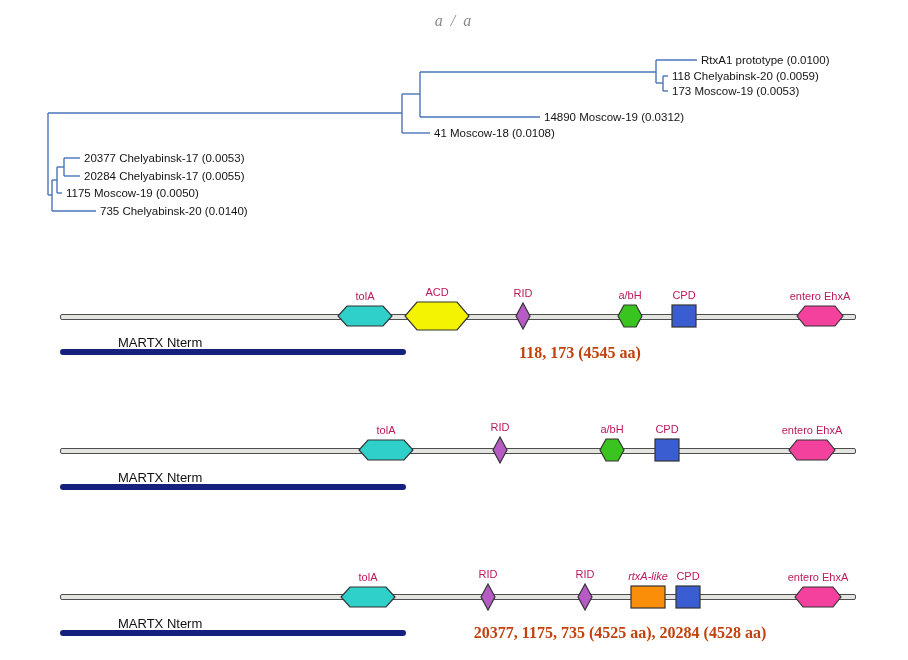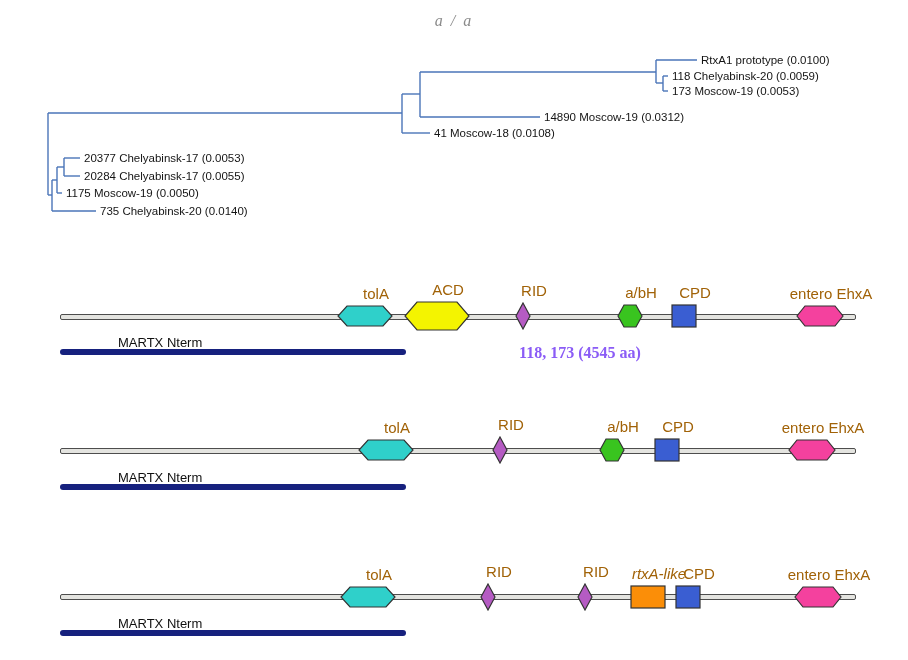--- a/index.html
+++ b/index.html
@@ -28,39 +28,39 @@
   #row-3{top:548px;}
 
   .backbone{
     position:absolute;height:4px;background:#e4e4e0;
     border:1px solid #4d4d4d;border-radius:2px;
   }
   .domain{position:absolute;}
   .dlabel{
     position:absolute;bottom:calc(100% + 3px);left:50%;
     transform:translateX(-50%);white-space:nowrap;
-    font-size:15px;color:#a16207;margin-left:11px;
+    font-size:11px;color:#be185d;
   }
   .shape{display:block;}
   .shape polygon,.shape rect{stroke:#333;stroke-width:1.2;}
 
   .f-tolA{fill:#2fd0ca;}
   .f-acd{fill:#f4f400;}
   .f-rid{fill:#b55bc3;}
   .f-abh{fill:#39c41f;}
   .f-cpd{fill:#3a5ed2;}
   .f-ent{fill:#f4419e;}
   .f-rtx{fill:#fb8e08;}
 
   .nterm-bar{position:absolute;height:6px;background:#16217e;border-radius:3px;}
   .nterm-label{position:absolute;font-size:13px;color:#101010;}
   .caption{
     position:absolute;text-align:center;
     font-family:"Liberation Serif",serif;font-weight:700;
-    font-size:16px;color:#8b5cf6;white-space:nowrap;
+    font-size:16px;color:#c2410c;white-space:nowrap;
   }
 </style>
 </head>
 <body>
 
 <div class="page">
 
   <div class="sec-title" id="sec-a">а / a</div>
 
   <svg id="tree-svg" width="908" height="200" viewBox="0 0 908 200">
@@ -234,15 +234,16 @@
 
     <div class="domain" style="left:794px;top:38px;">
       <span class="dlabel">entero EhxA</span>
       <svg class="shape" width="48" height="22" viewBox="0 0 48 22">
         <polygon class="f-ent" points="9,1 39,1 47,11 39,21 9,21 1,11"></polygon>
       </svg>
     </div>
 
     <span class="nterm-label" style="left:118px;top:68px;">MARTX Nterm</span>
     <div class="nterm-bar" style="left:60px;top:82px;width:346px;"></div>
+    <div class="caption" style="left:420px;top:76px;width:400px;">20377,  1175, 735 (4525 aa), 20284 (4528 aa)</div>
   </div>
 
 </div>
 
 </body></html>

